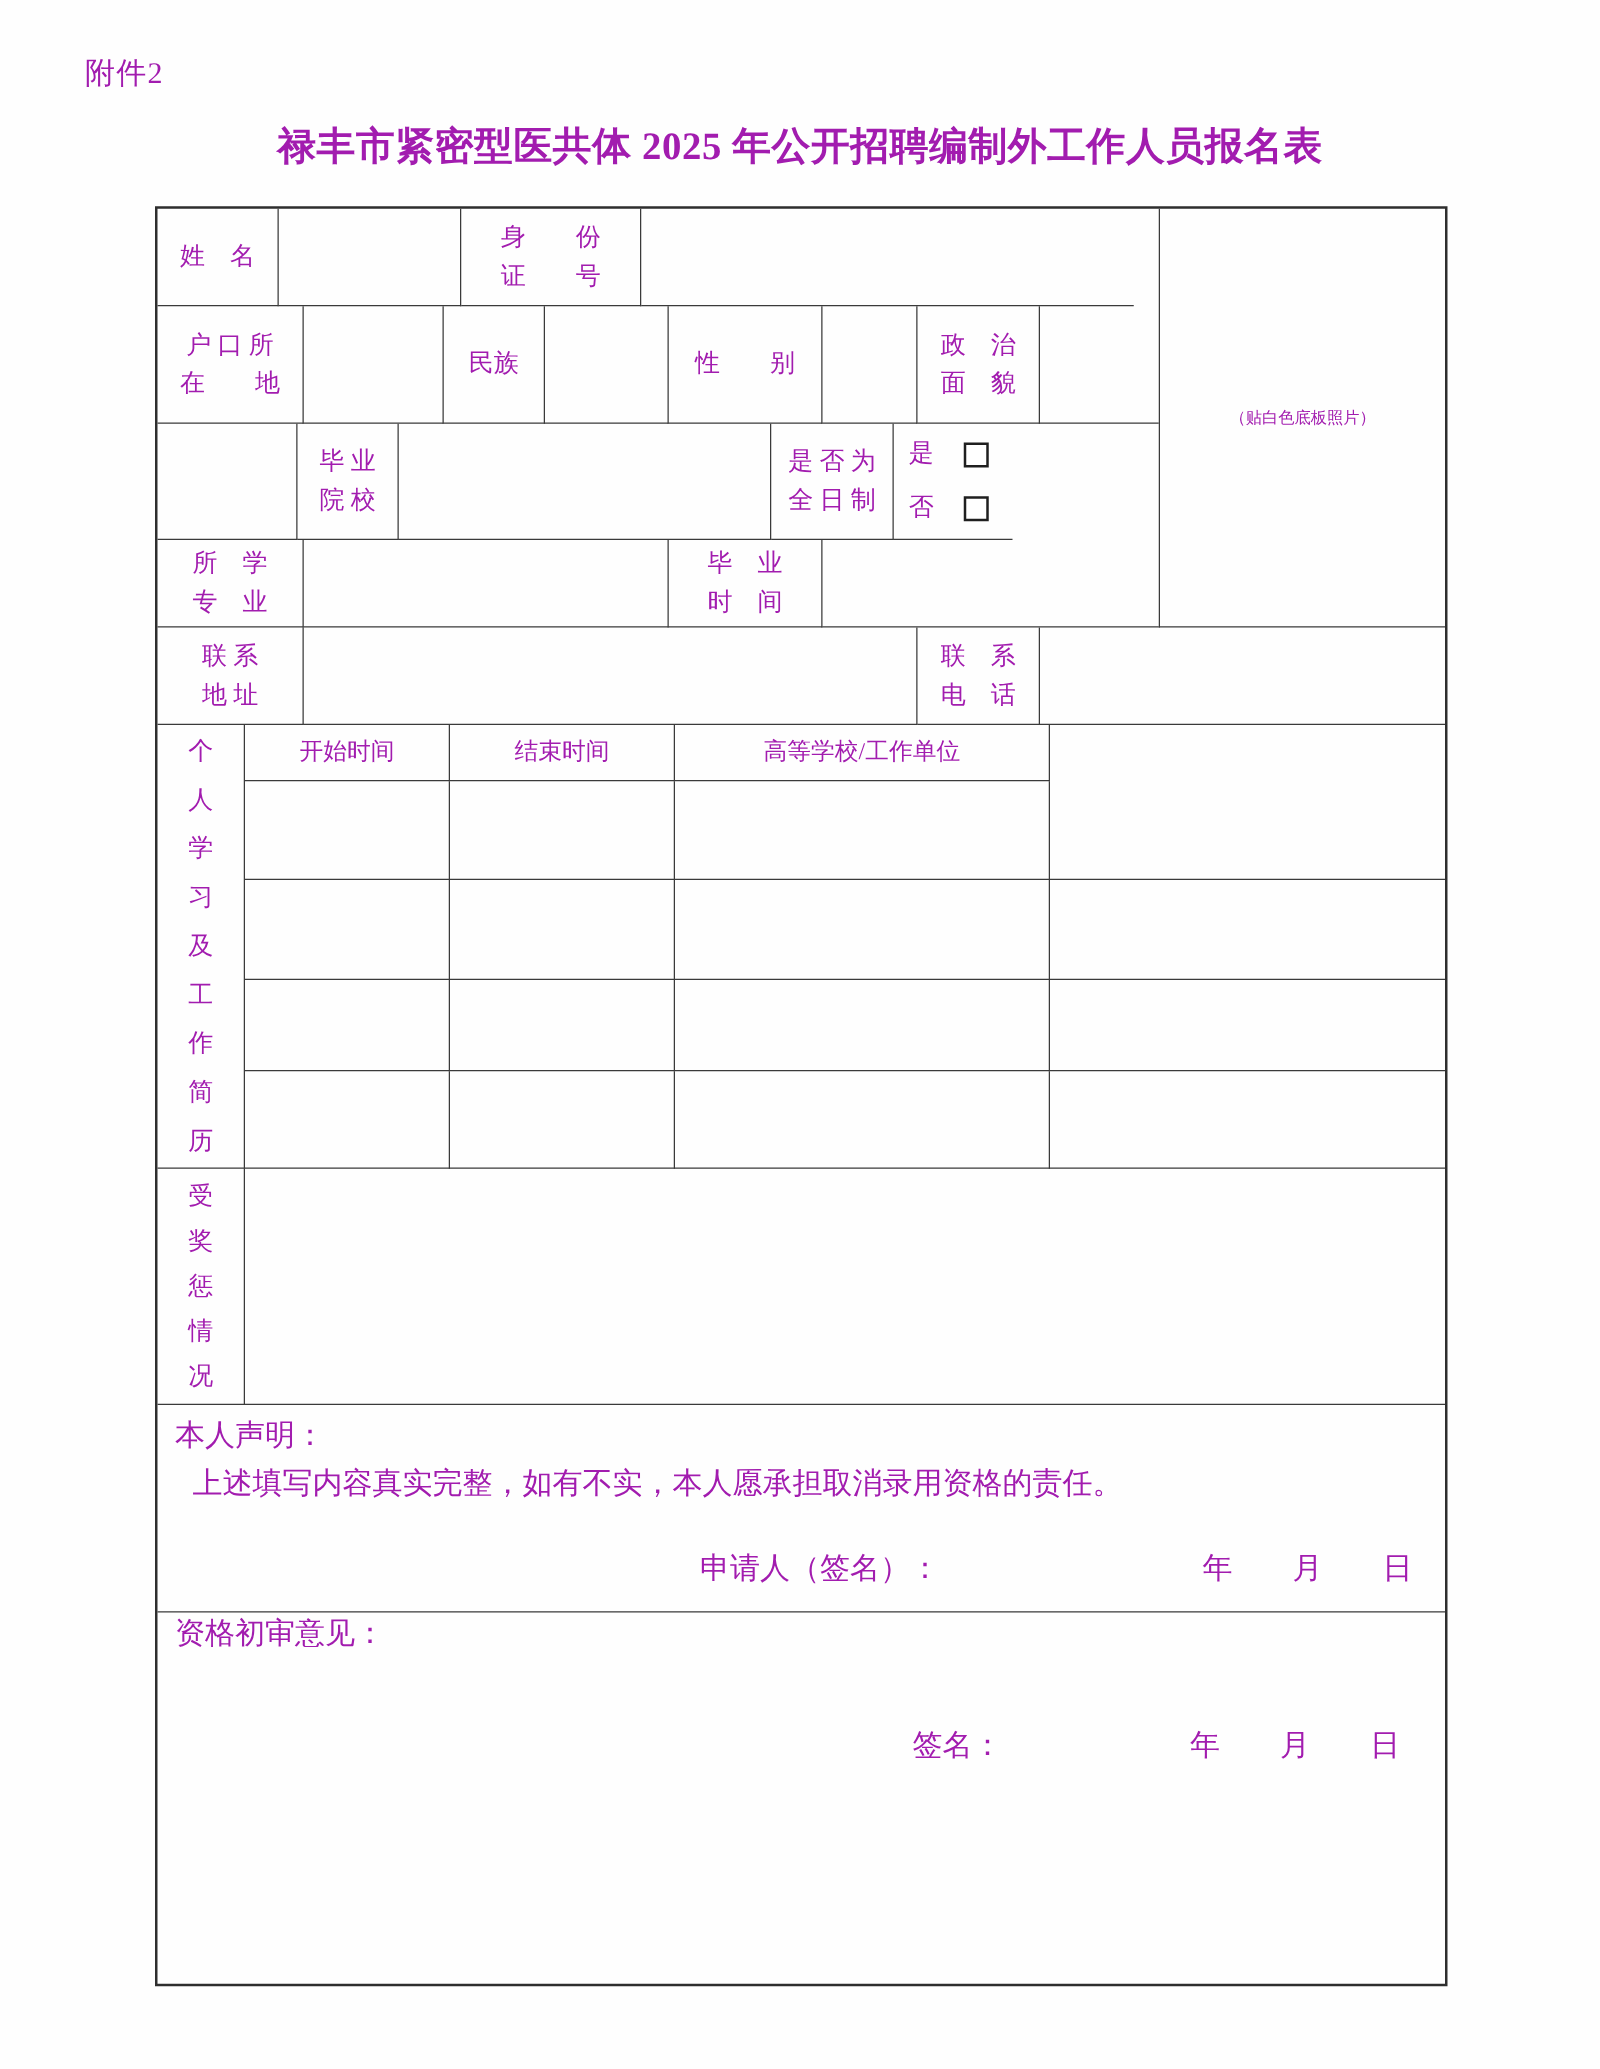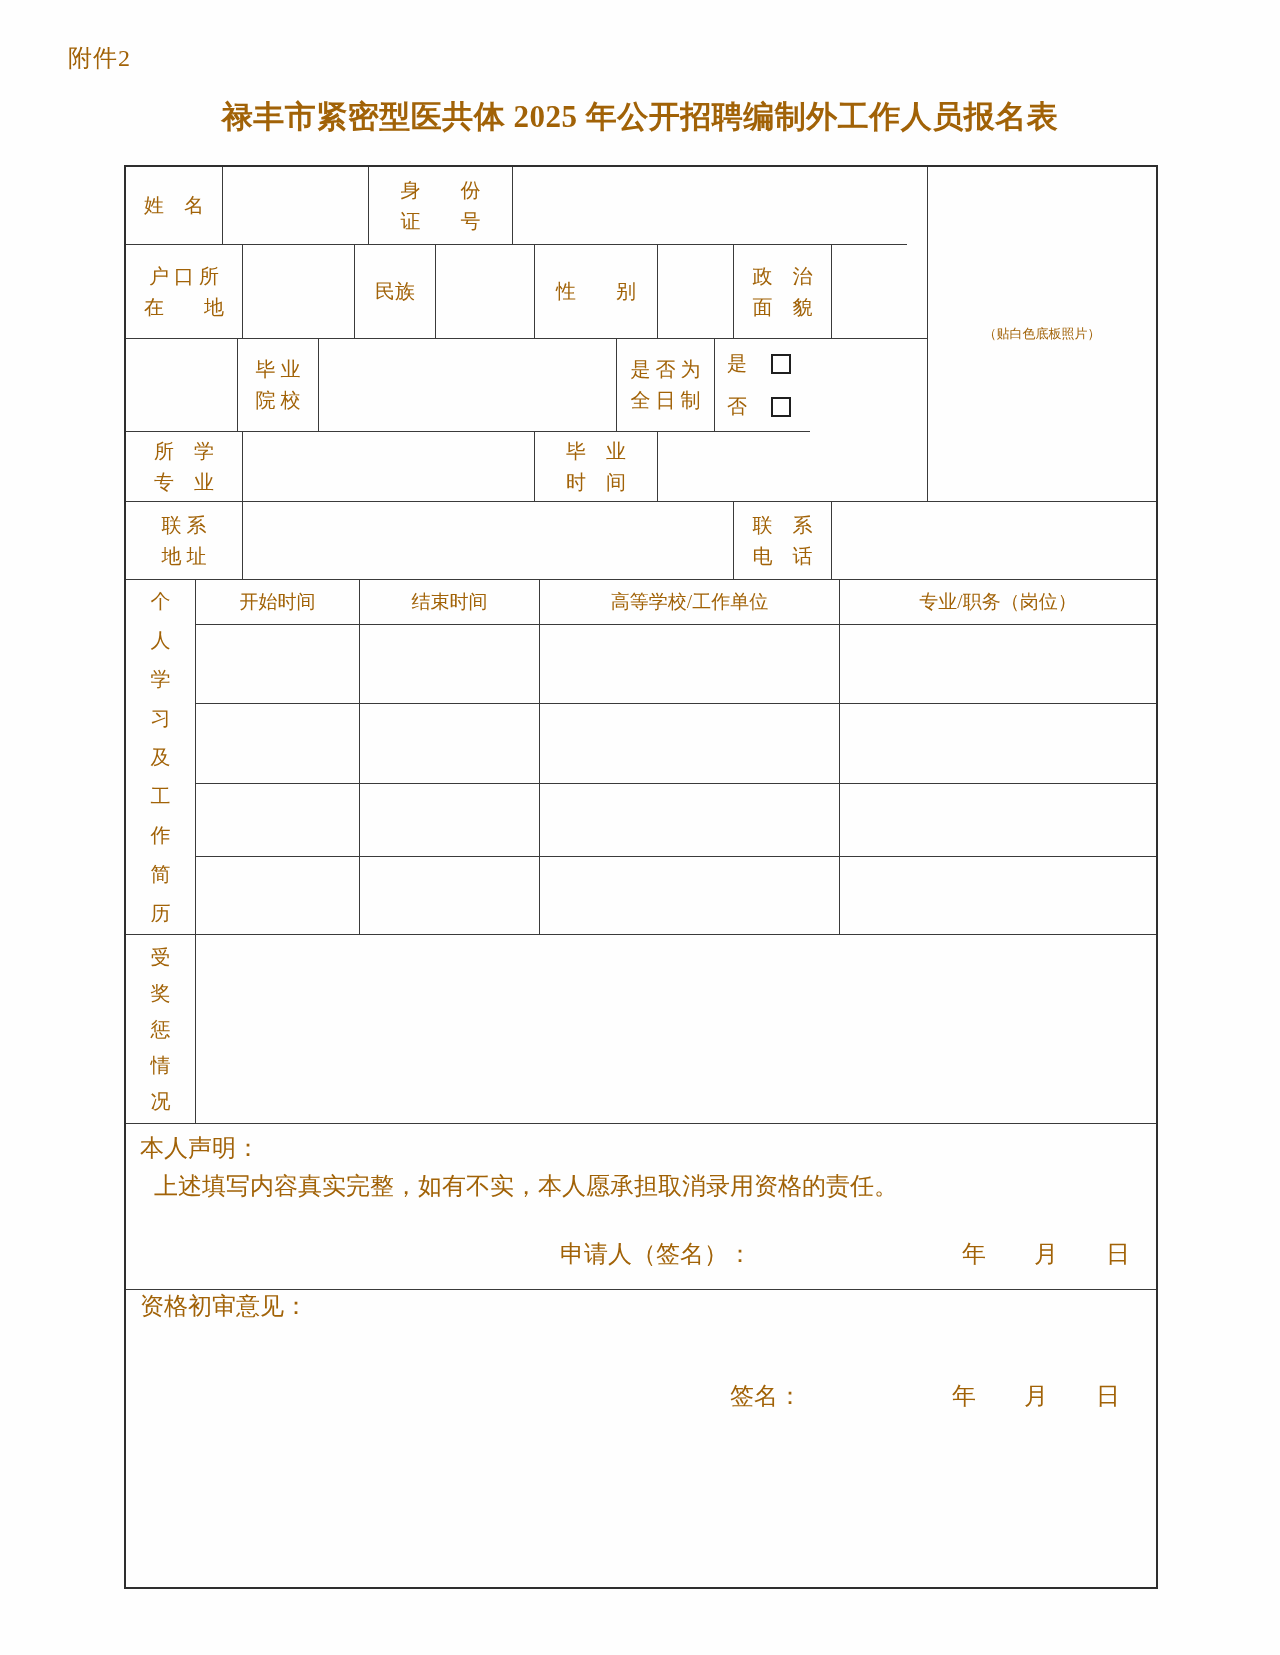--- a/index.html
+++ b/index.html
@@ -1,18 +1,18 @@
 <!DOCTYPE html>
 <html><head>
 <meta charset="utf-8">
 <style>
   html,body { margin:0; padding:0; background:#e8e8e8; }
   .page {
     position:relative; width:1280px; height:1655px; background:#fefefe;
-    font-family:"Liberation Serif","DejaVu Serif",serif; color:#a16207;
+    font-family:"Liberation Serif","DejaVu Serif",serif; color:#a21caf;
     margin:0 auto; overflow:hidden;
   }
   .attachment { position:absolute; left:68px; top:42px; font-size:24px; letter-spacing:1px; }
   .doc-title {
     position:absolute; top:96px; left:0; width:100%; text-align:center;
     font-size:31px; font-weight:700; letter-spacing:0.5px;
   }
   .form {
     position:absolute; left:124px; top:165px; width:1030px; height:1420px;
     border:2px solid #2e2e2e;
@@ -126,21 +126,20 @@
 及
 工
 作
 简
 历</div>
       <div style="width:960px">
         <div class="trow" style="height:45px">
           <div class="cell hist-head" style="width:164px">开始时间</div>
           <div class="cell hist-head" style="width:180px">结束时间</div>
           <div class="cell hist-head" style="width:300px">高等学校/工作单位</div>
-          <div class="cell hist-head no-r" style="width:316px">专业/职务（岗位）</div>
         </div>
         <div class="trow" style="height:79px">
           <div class="cell" style="width:164px"></div>
           <div class="cell" style="width:180px"></div>
           <div class="cell" style="width:300px"></div>
           <div class="cell no-r" style="width:316px"></div>
         </div>
         <div class="trow" style="height:80px">
           <div class="cell" style="width:164px"></div>
           <div class="cell" style="width:180px"></div>

